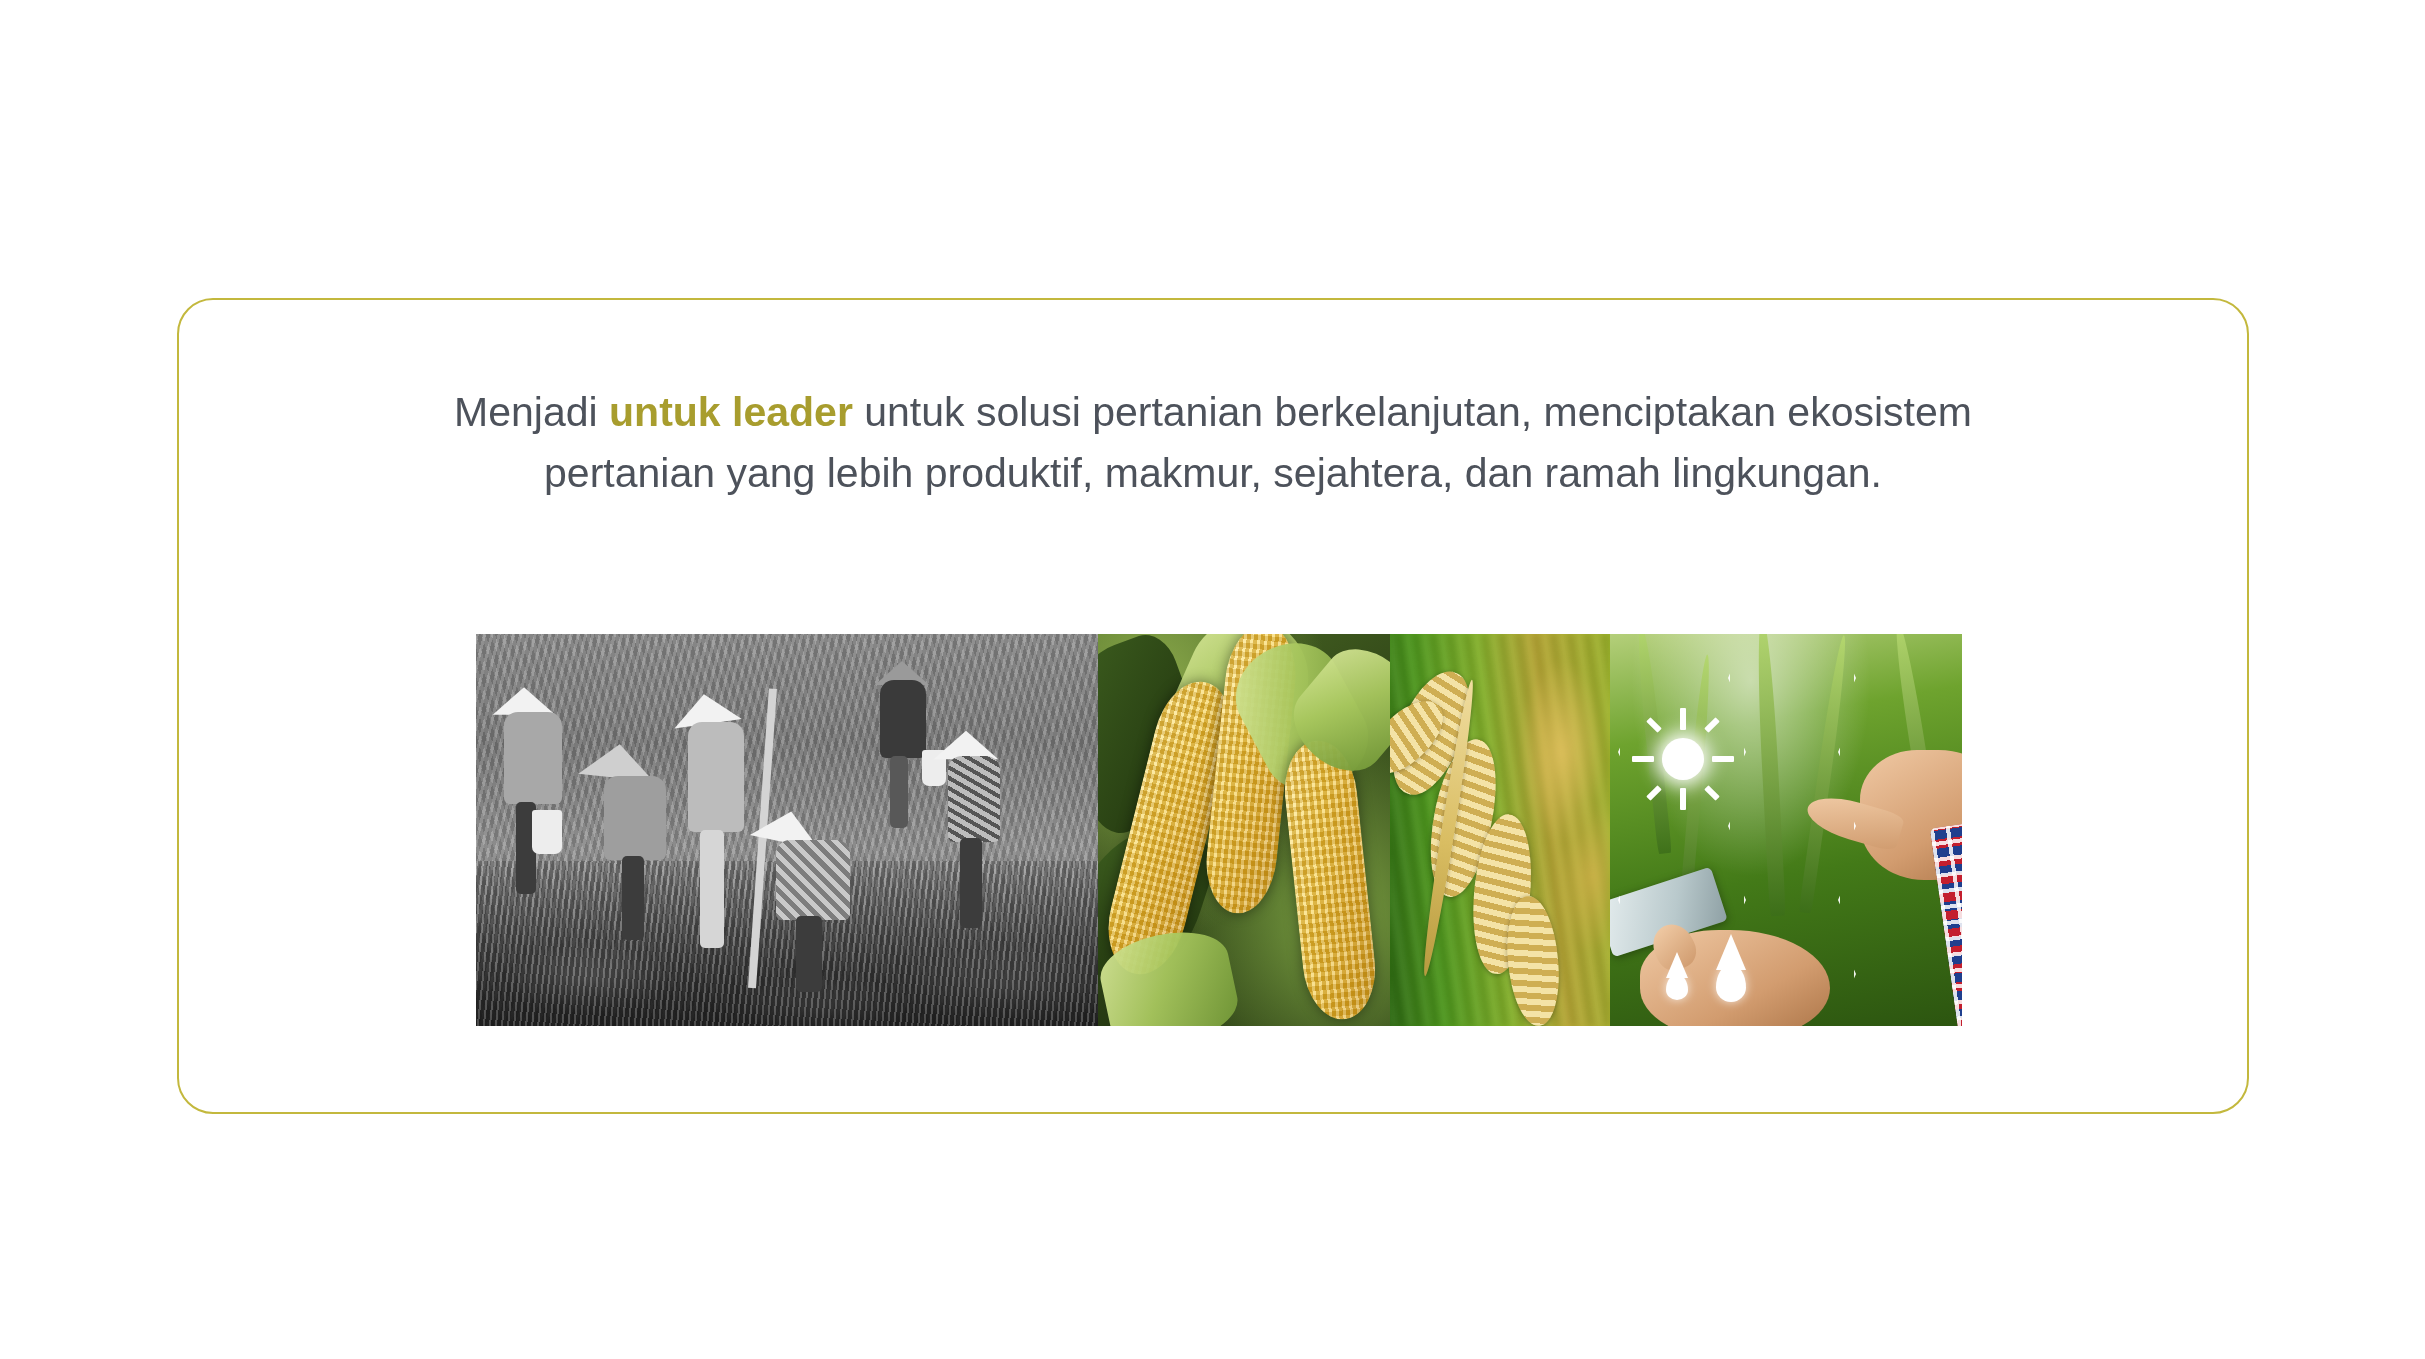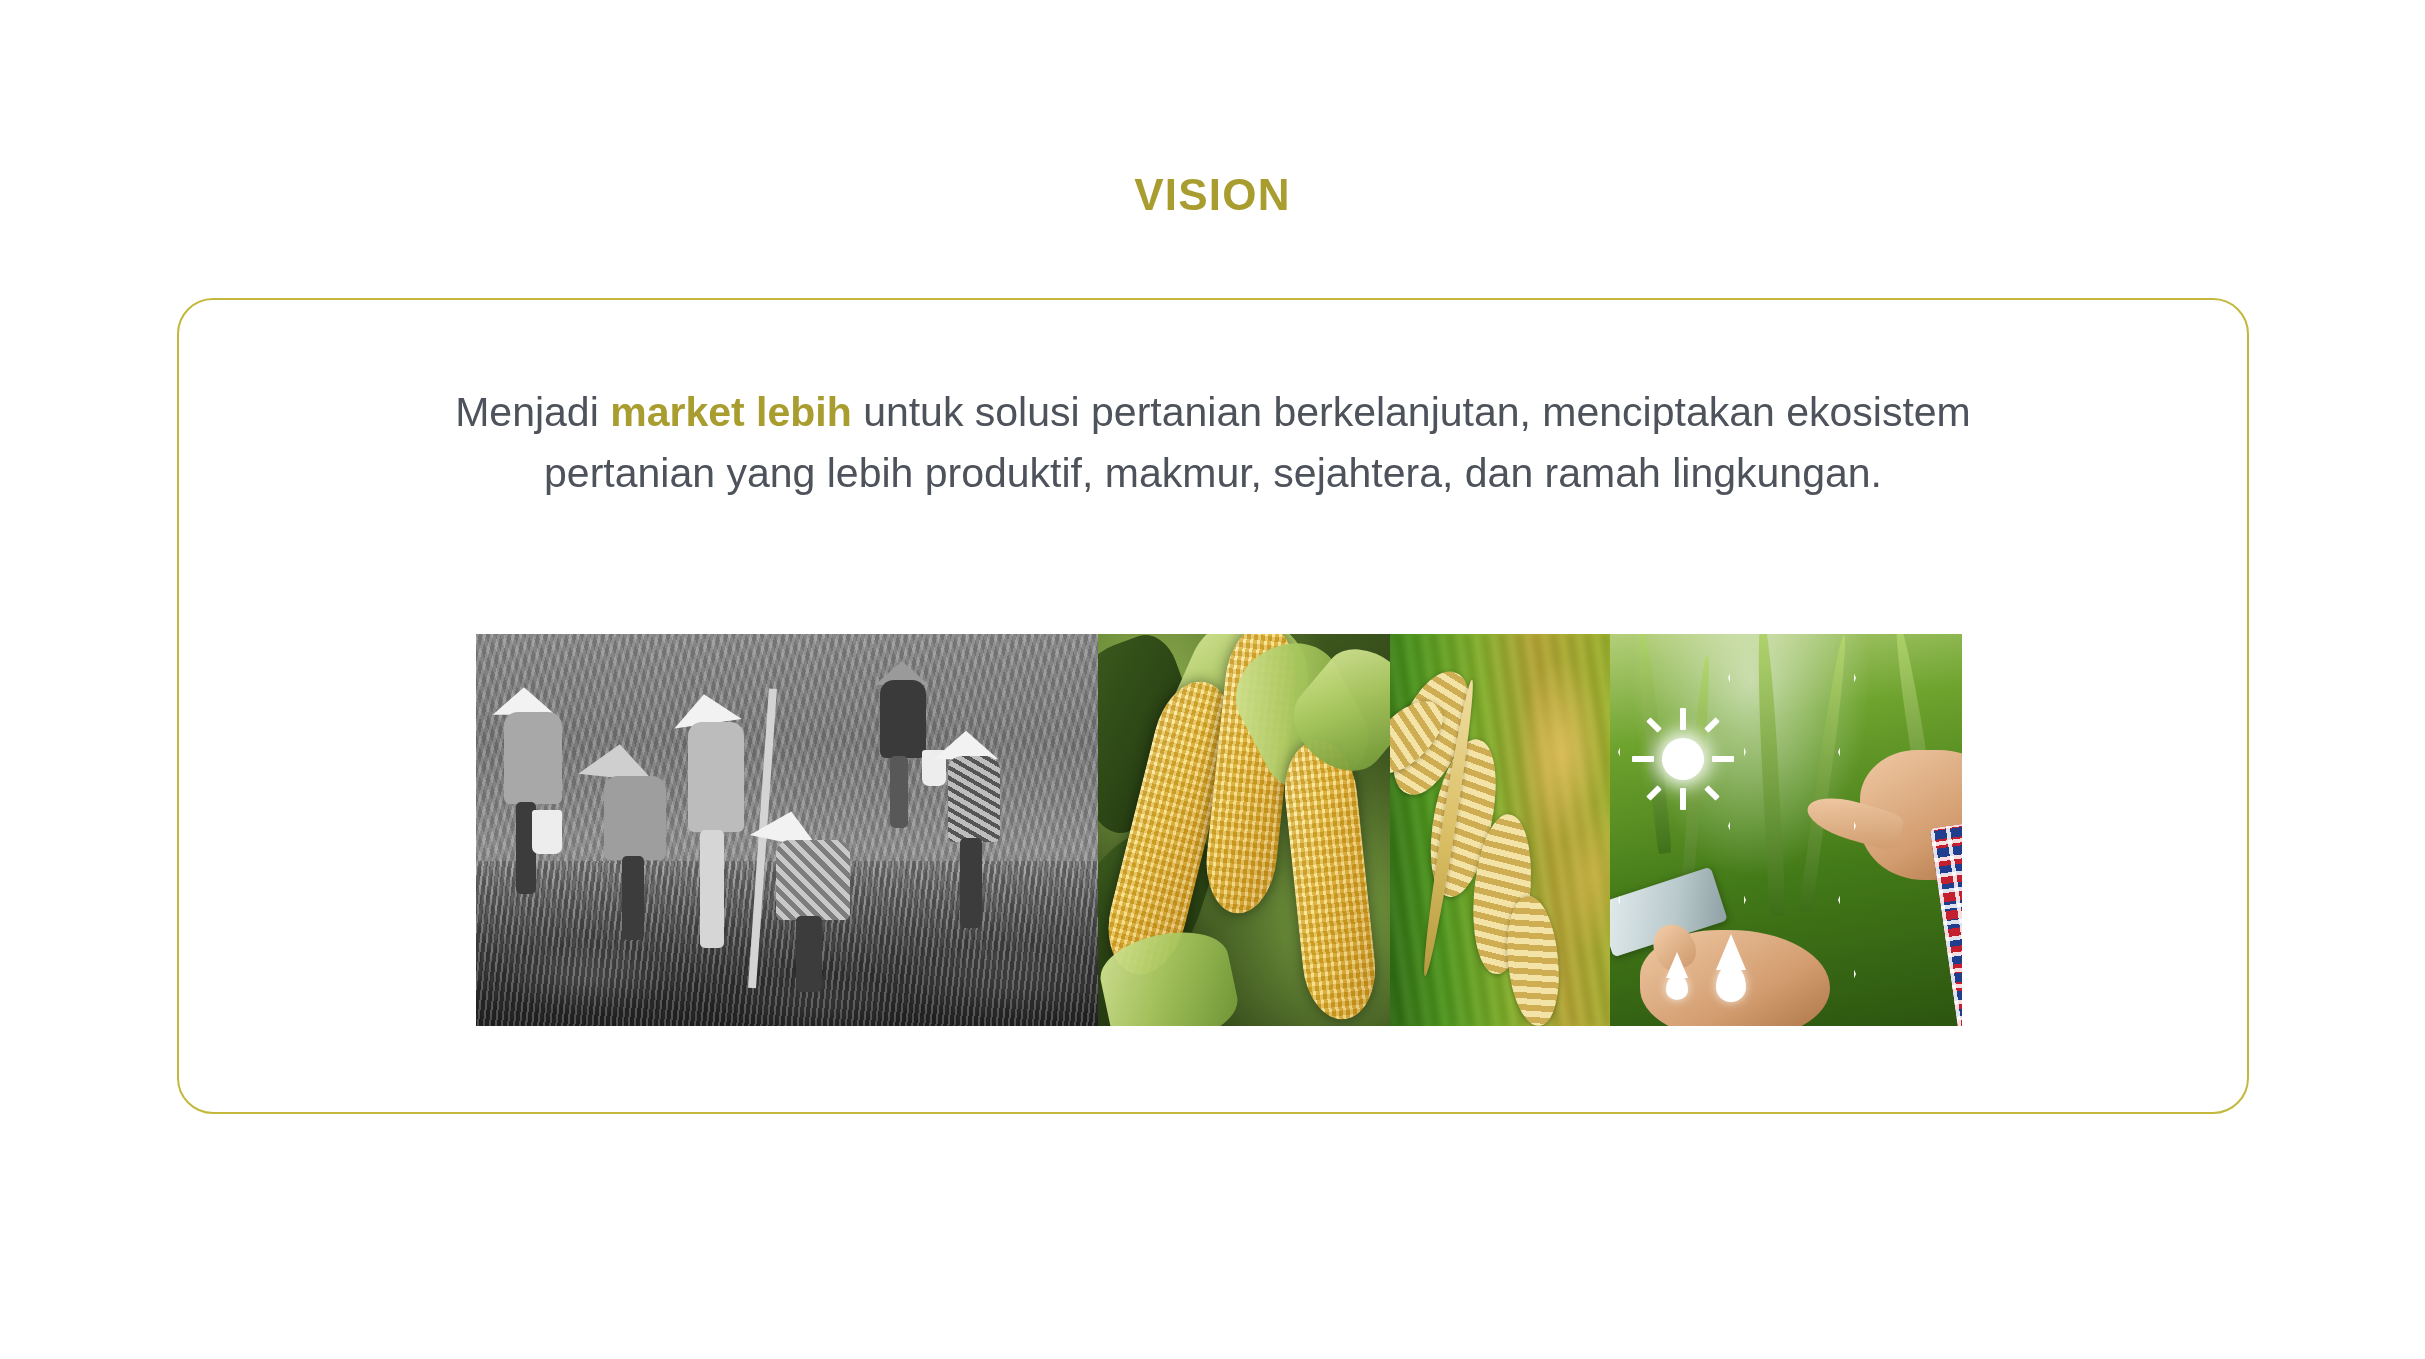--- a/index.html
+++ b/index.html
@@ -264,25 +264,24 @@
     border-left: 11px solid transparent;
     border-right: 11px solid transparent;
     border-bottom: 26px solid #ffffff;
   }
 </style>
 </head>
 <body>
 
 <div class="slide">
 
-  <div class="slide-title">VISION</div>
 
   <div class="vision-card">
 
-    <p class="vision-text"><span>Menjadi </span><span class="highlight">market lebih</span><span> untuk solusi pertanian berkelanjutan, menciptakan ekosistem pertanian yang lebih produktif, makmur, sejahtera, dan ramah lingkungan.</span></p>
+    <p class="vision-text"><span>Menjadi </span><span class="highlight">untuk leader</span><span> untuk solusi pertanian berkelanjutan, menciptakan ekosistem pertanian yang lebih produktif, makmur, sejahtera, dan ramah lingkungan.</span></p>
 
     <div class="image-strip">
 
       <div class="strip-cell cell-farmers">
         <div class="bw-photo"></div>
         <div class="bw-dirt"></div>
 
         <div class="farmer">
           <div class="hat" style="left:14px; top:52px; transform:scale(.92);"></div>
           <div class="body-torso" style="left:28px; top:78px; width:58px; height:92px; background:#a8a8a8;"></div>

